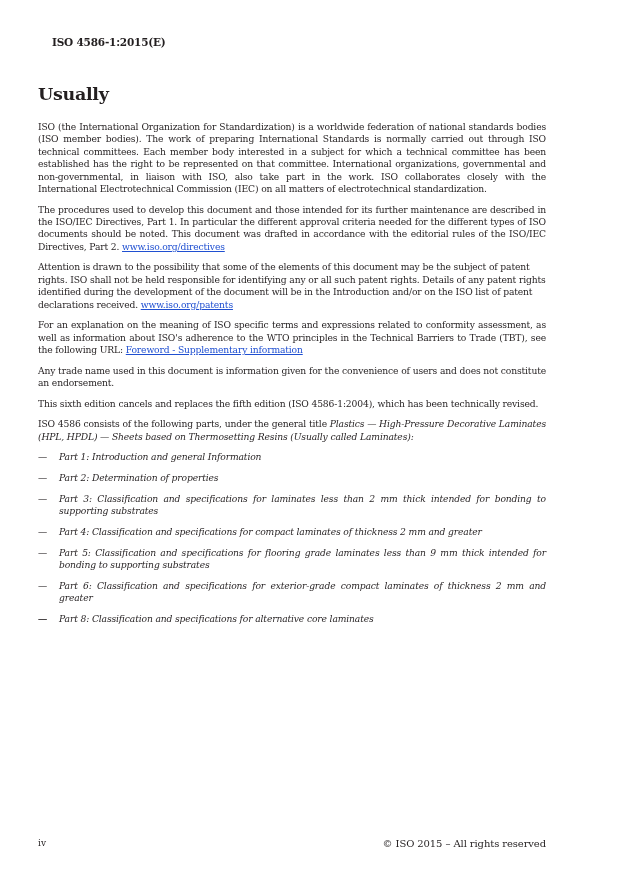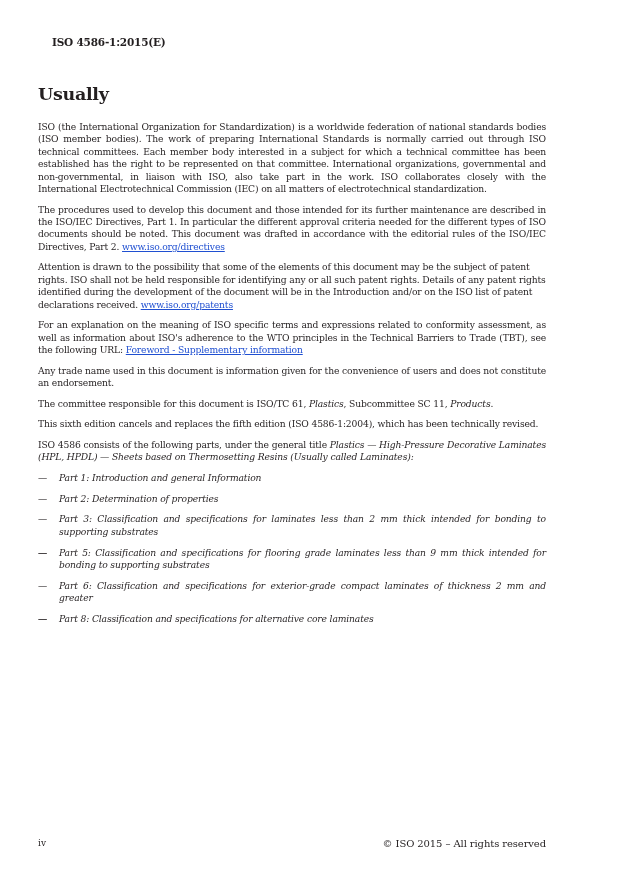--- a/index.html
+++ b/index.html
@@ -105,31 +105,30 @@
     <p>ISO (the International Organization for Standardization) is a worldwide federation of national standards bodies (ISO member bodies). The work of preparing International Standards is normally carried out through ISO technical committees. Each member body interested in a subject for which a technical committee has been established has the right to be represented on that committee. International organizations, governmental and non-governmental, in liaison with ISO, also take part in the work. ISO collaborates closely with the International Electrotechnical Commission (IEC) on all matters of electrotechnical standardization.</p>
 
     <p><span>The procedures used to develop this document and those intended for its further maintenance are described in the ISO/IEC Directives, Part 1. In particular the different approval criteria needed for the different types of ISO documents should be noted. This document was drafted in accordance with the editorial rules of the ISO/IEC Directives, Part 2. </span><a class="link">www.iso.org/directives</a></p>
 
     <p class="last-left"><span>Attention is drawn to the possibility that some of the elements of this document may be the subject of patent rights. ISO shall not be held responsible for identifying any or all such patent rights. Details of any patent rights identified during the development of the document will be in the Introduction and/or on the ISO list of patent declarations received. </span><a class="link">www.iso.org/patents</a></p>
 
     <p><span>For an explanation on the meaning of ISO specific terms and expressions related to conformity assessment, as well as information about ISO's adherence to the WTO principles in the Technical Barriers to Trade (TBT), see the following URL: </span><a class="link">Foreword - Supplementary information</a></p>
 
     <p>Any trade name used in this document is information given for the convenience of users and does not constitute an endorsement.</p>
 
-    <p><span>The committee responsible for this document is ISO/TC 61, </span><i>Plastics</i><span>, Subcommittee SC 11, </span><i>Products</i><span>.</span></p>
 
     <p>This sixth edition cancels and replaces the fifth edition (ISO 4586-1:2004), which has been technically revised.</p>
 
     <p><span>ISO 4586 consists of the following parts, under the general title </span><i>Plastics — High-Pressure Decorative Laminates (HPL, HPDL) — Sheets based on Thermosetting Resins (Usually called Laminates):</i></p>
 
     <ul class="list">
       <li><span class="dash">—</span><span>Part 1: Introduction and general Information</span></li>
       <li><span class="dash">—</span><span>Part 2: Determination of properties</span></li>
       <li><span class="dash">—</span><span>Part 3: Classification and specifications for laminates less than 2 mm thick intended for bonding to supporting substrates</span></li>
-      <li><span class="dash">—</span></li>
+      <li><span class="dash">—</span><span>Part 4: Classification and specifications for compact laminates of thickness 2 mm and greater</span></li>
       <li><span class="dash">—</span><span>Part 5: Classification and specifications for flooring grade laminates less than 9 mm thick intended for bonding to supporting substrates</span></li>
       <li><span class="dash">—</span><span>Part 6: Classification and specifications for exterior-grade compact laminates of thickness 2 mm and greater</span></li>
       <li><span class="dash">—</span></li>
       <li><span class="dash">—</span><span>Part 8: Classification and specifications for alternative core laminates</span></li>
     </ul>
   </div>
 
   <div class="footer-page">iv</div>
   <div class="footer-copy">© ISO 2015 – All rights reserved</div>
 

